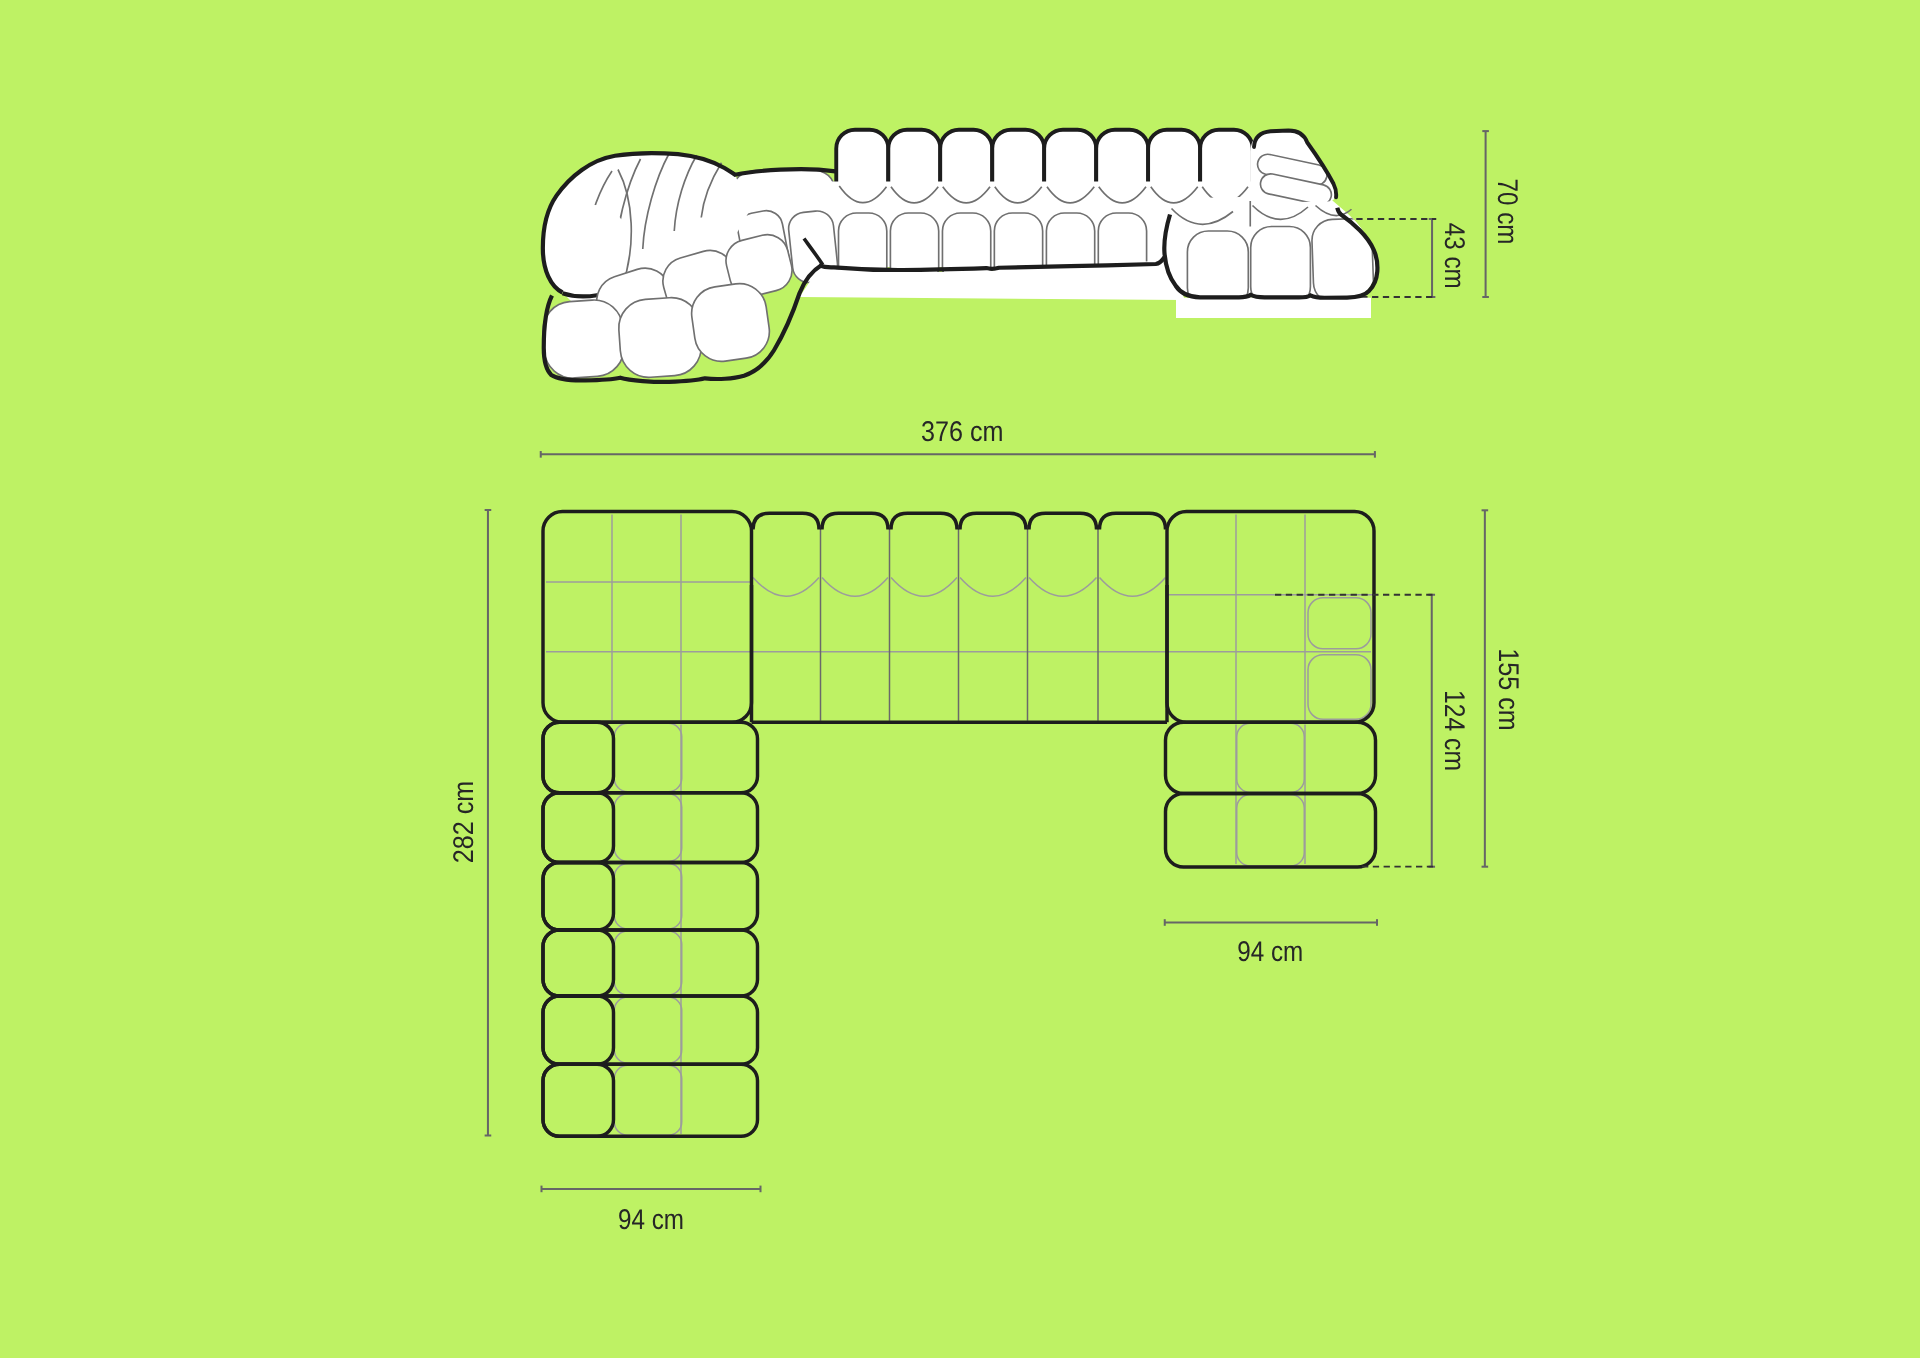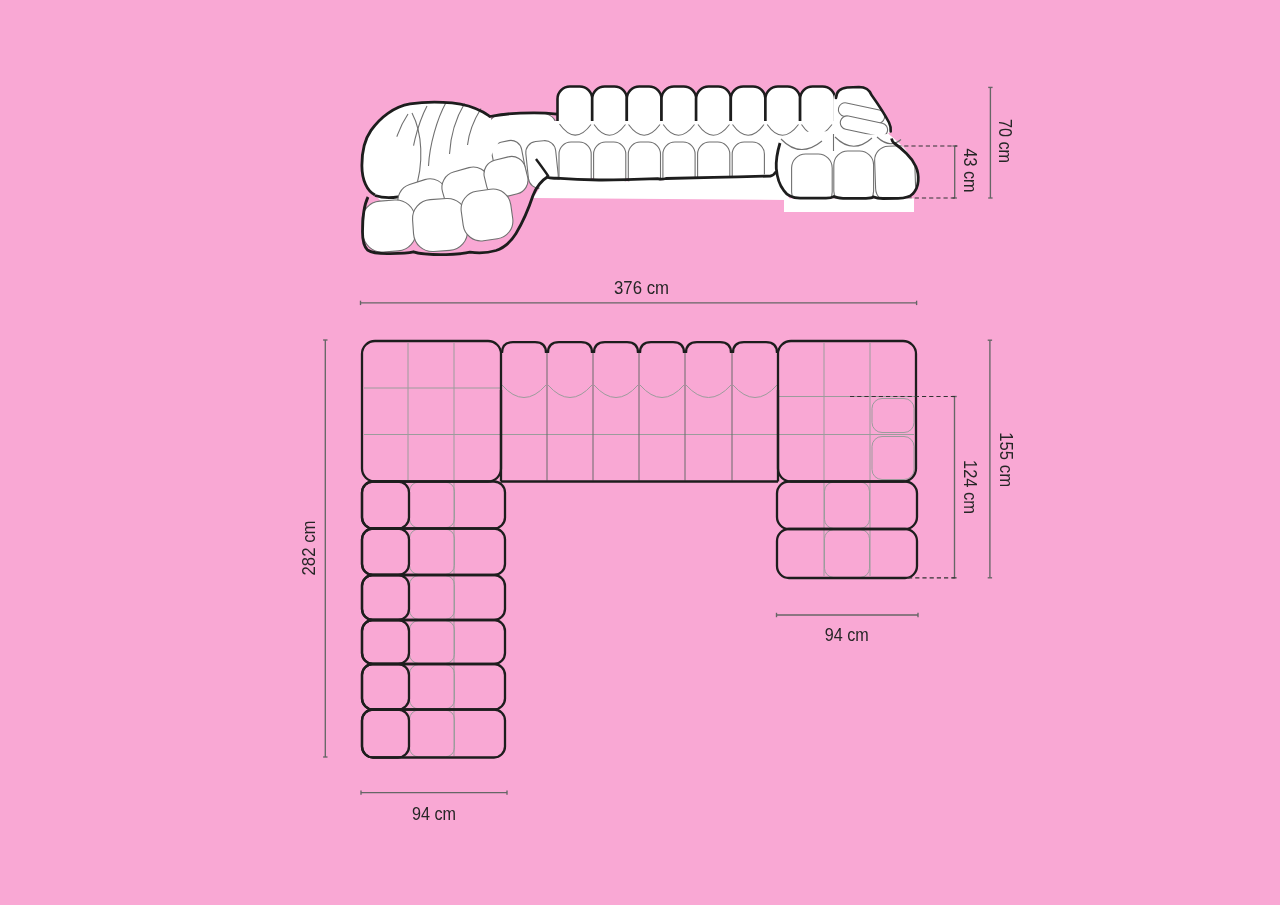--- a/index.html
+++ b/index.html
@@ -1,16 +1,16 @@
 <!DOCTYPE html>
 <html><head>
 <meta charset="utf-8">
 <style>
   html,body{margin:0;padding:0;background:#ffffff;}
-  #stage{position:relative;width:1280px;height:905px;background:#f9a8d4;overflow:hidden;}
+  #stage{position:relative;width:1280px;height:905px;background:#bef264;overflow:hidden;}
   svg{position:absolute;left:0;top:0;}
   text{font-family:"Liberation Sans",sans-serif;fill:#262626;}
 </style>
 </head>
 <body>
 <div id="stage">
 <svg width="1280" height="905" viewBox="0 0 1280 905">
 
   <g id="plan" fill="none">
     <g id="plan-thin" stroke="#9c9c9c" stroke-width="1">

